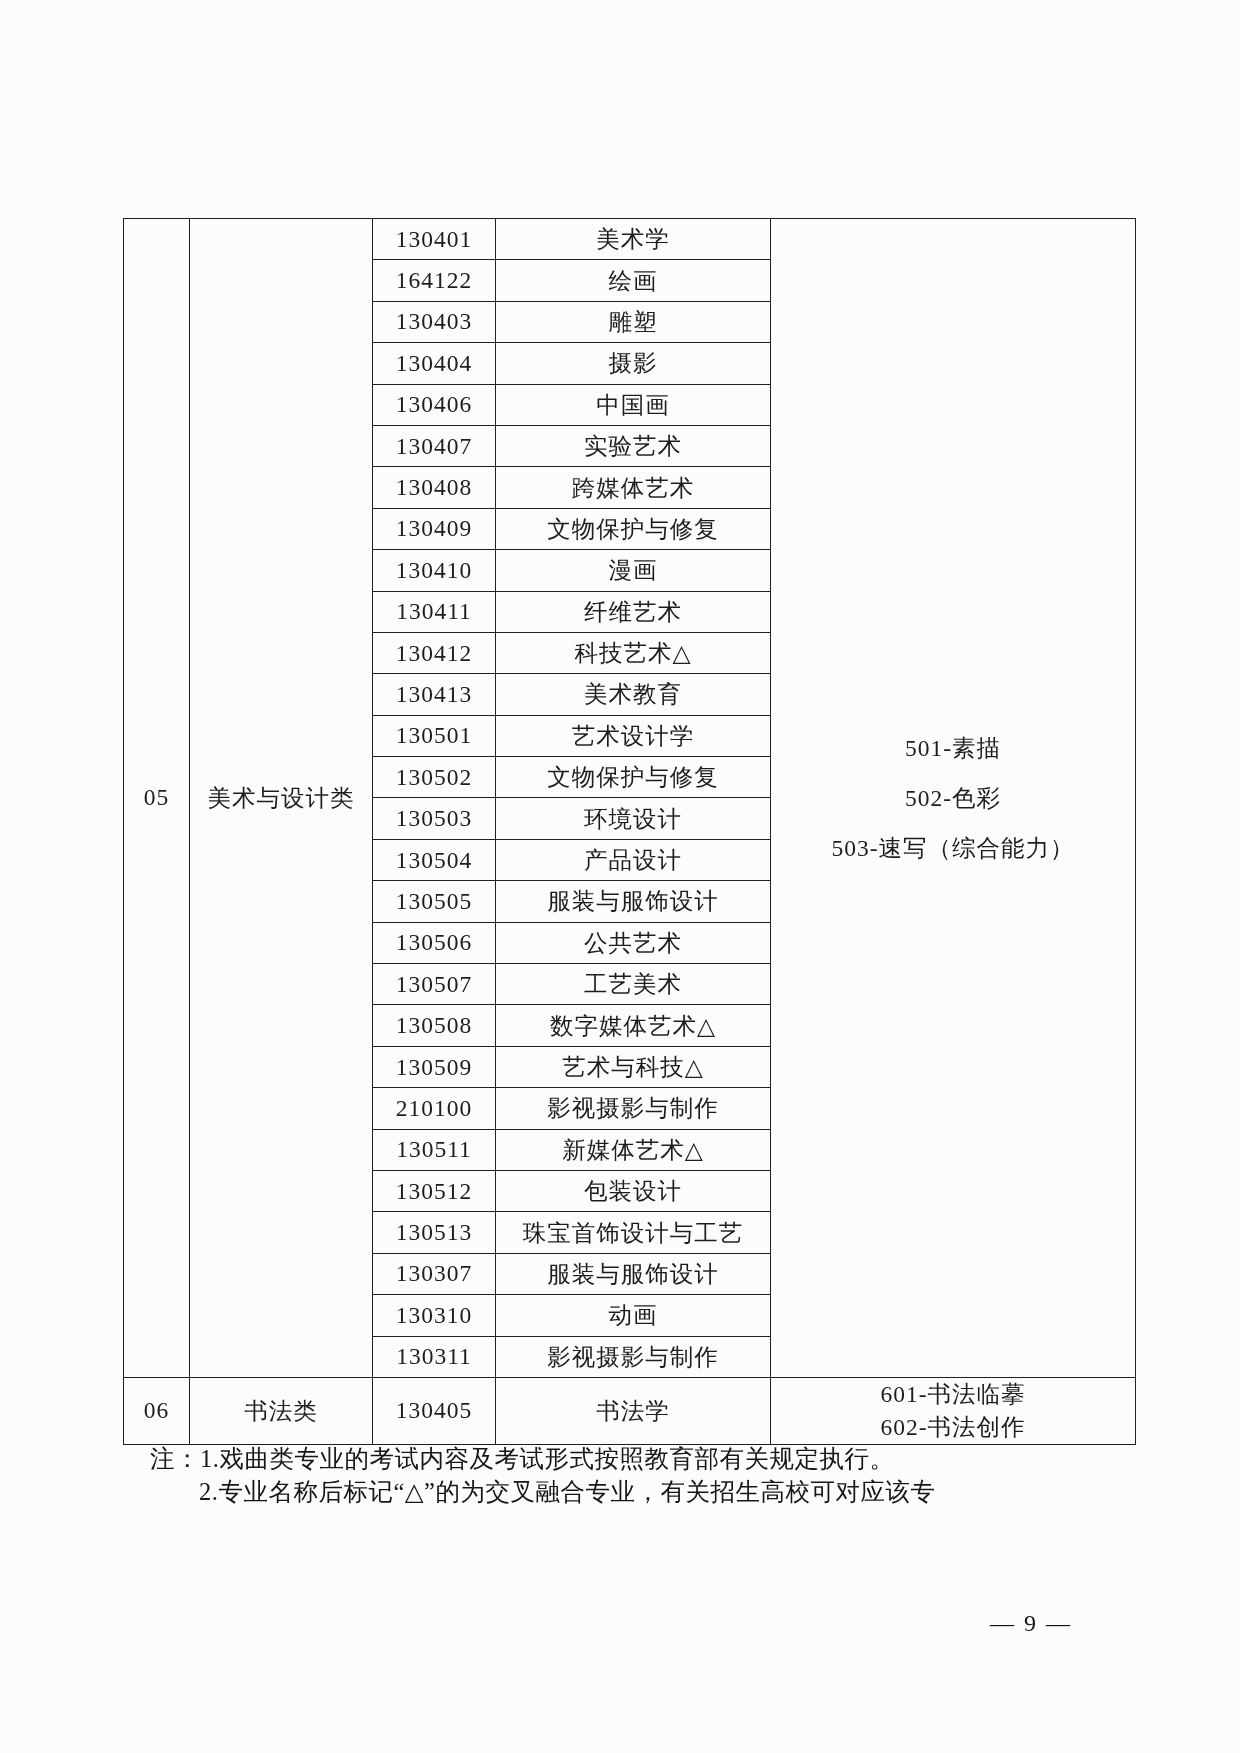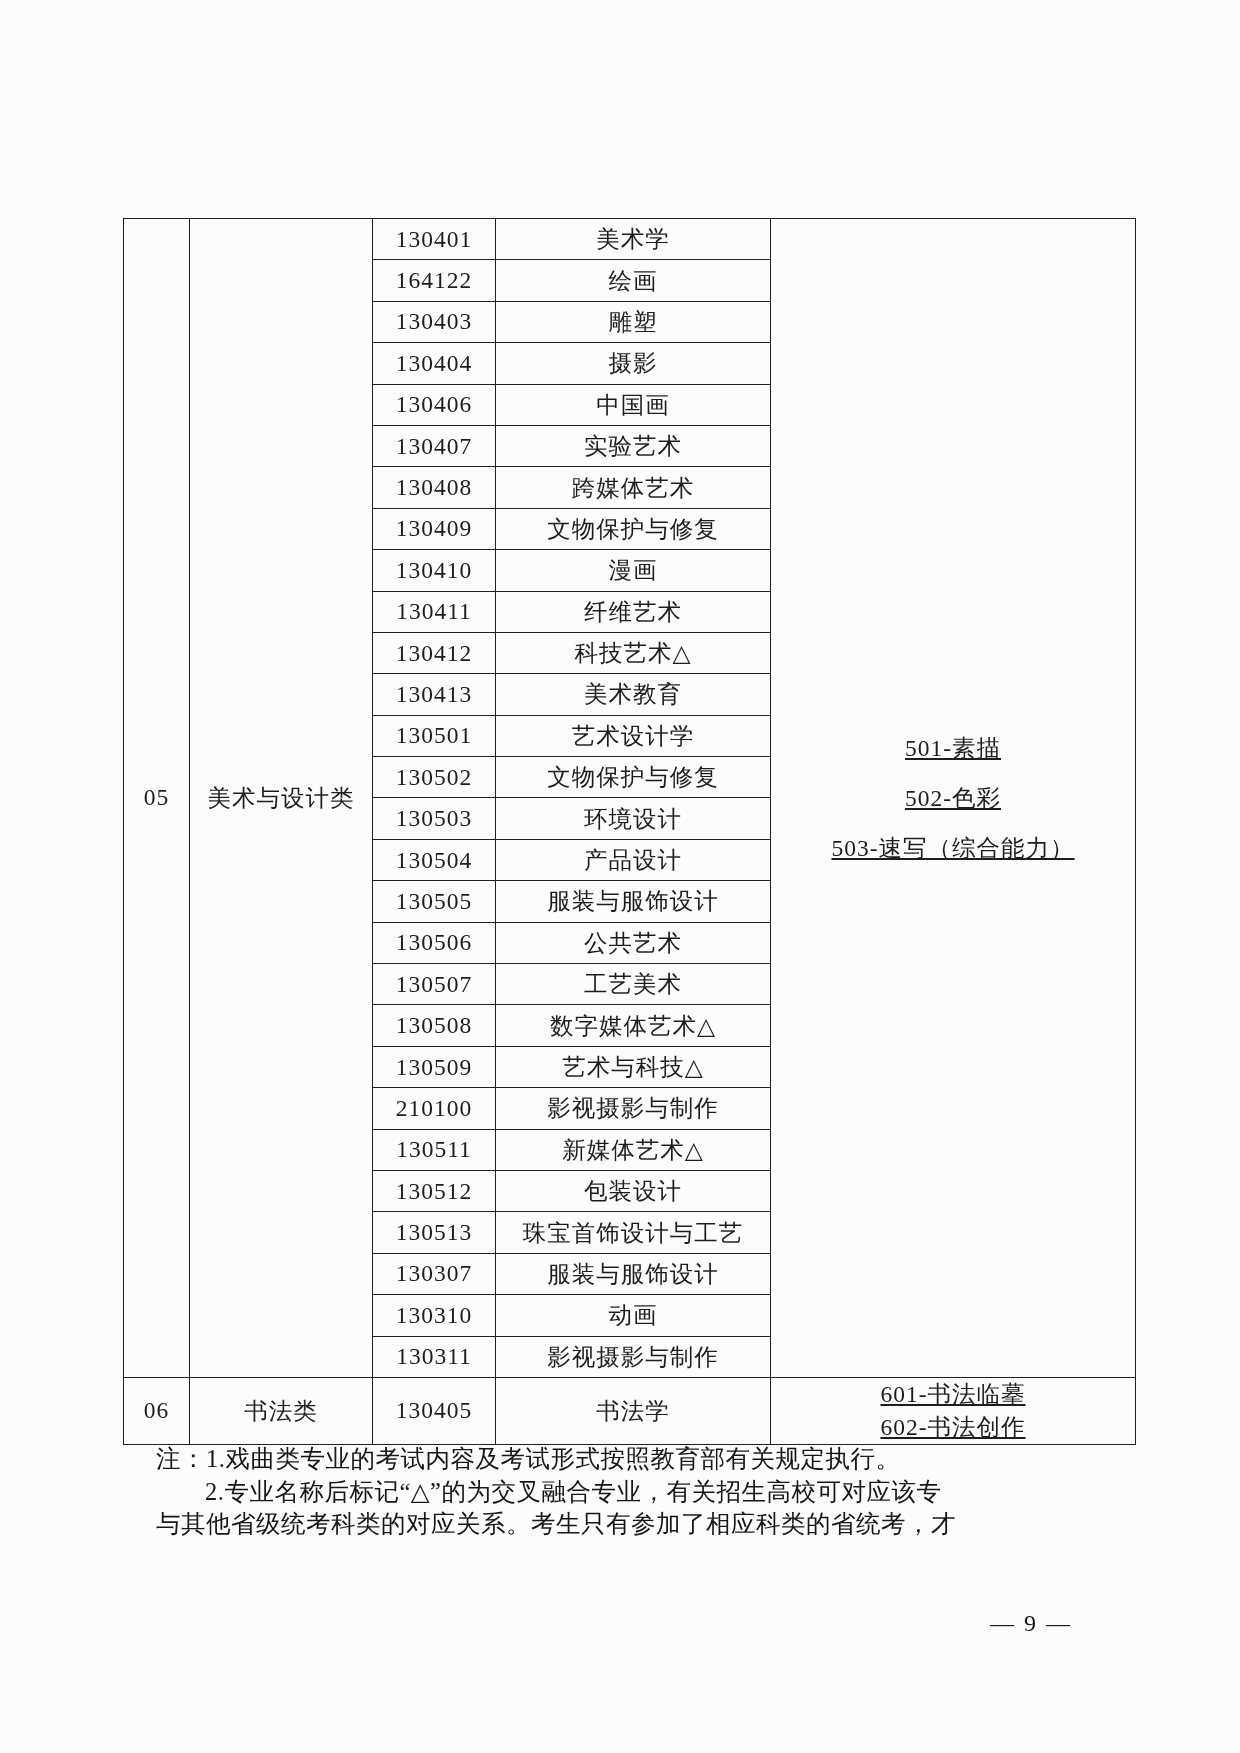--- a/index.html
+++ b/index.html
@@ -32,27 +32,26 @@
     font-size: 23.5px;
     padding: 0;
     letter-spacing: 1px;
   }
   tr.major-row { height: 41.4px; }
   tr.group2-row { height: 64px; }
   td.exam-cell {
     text-align: left;
     padding-left: 14px;
     letter-spacing: 0.5px;
-    text-decoration: underline;
   }
   td.exam-cell.g0 .exam-line { line-height: 50px; }
   td.exam-cell.g1 .exam-line { line-height: 33px; }
   .notes {
     position: absolute;
-    left: 156px;
+    left: 150px;
     top: 1443px;
     width: 985px;
     font-size: 24.5px;
     line-height: 32.5px;
     letter-spacing: 0.5px;
     color: #161616;
   }
   .note-line { white-space: nowrap; }
   .note-line.indent { padding-left: 49px; }
   .page-number {
@@ -206,18 +205,17 @@
             <div class="exam-line">601-书法临摹</div>
             <div class="exam-line">602-书法创作</div>
           </td>
         </tr>
       </tbody>
   </table>
 
   <div class="notes">
     <div class="note-line">注：1.戏曲类专业的考试内容及考试形式按照教育部有关规定执行。</div>
     <div class="note-line indent">2.专业名称后标记“△”的为交叉融合专业，有关招生高校可对应该专</div>
-    <div class="note-line">与其他省级统考科类的对应关系。考生只有参加了相应科类的省统考，才</div>
   </div>
 
   <div class="page-number">— 9 —</div>
 
 </div>
 
 </body></html>

